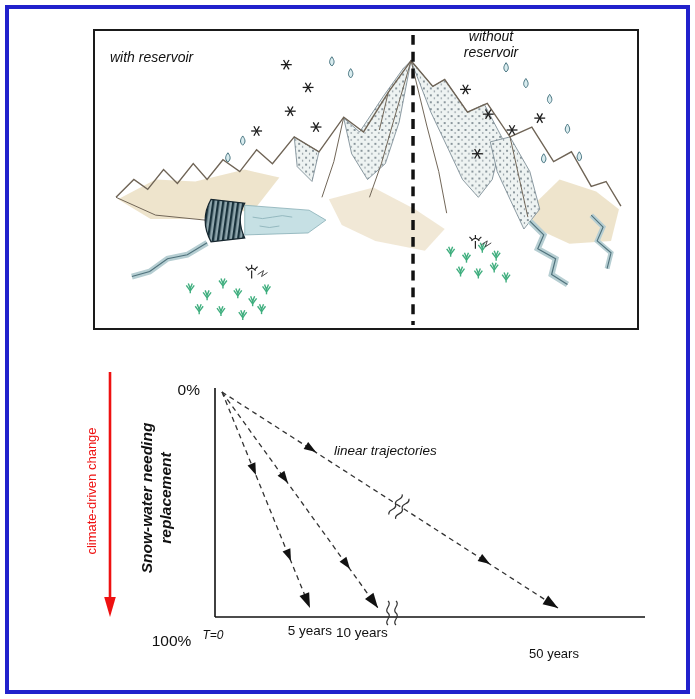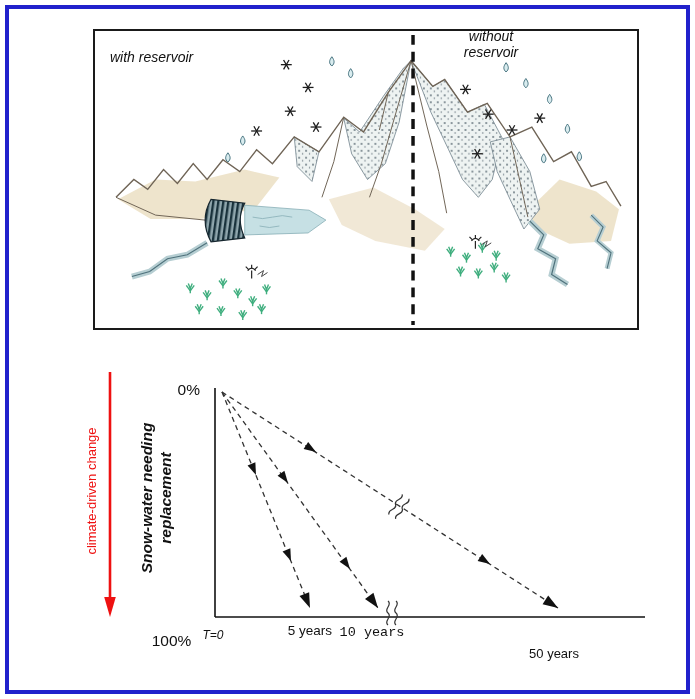--- a/index.html
+++ b/index.html
@@ -26,21 +26,21 @@
     transform:rotate(-90deg); transform-origin:50% 50%;
     font-style:italic; font-weight:600; font-size:15.5px; line-height:19px; white-space:normal;
   }
   .lbl-climate {
     left:7px; top:483px; width:170px; height:16px; text-align:center;
     transform:rotate(-90deg); transform-origin:50% 50%;
     color:#ee1111; font-size:13px;
   }
   .lbl-t0 { left:185px; top:628px; width:56px; text-align:center; font-size:12px; font-style:italic; }
   .lbl-t5 { left:268px; top:623px; width:64px; text-align:right; font-size:13.5px; }
-  .lbl-t10 { left:336px; top:625px; width:72px; text-align:center; font-size:13.5px;font-family:Liberation Mono, monospace; }
+  .lbl-t10 { left:336px; top:625px; width:72px; text-align:left; font-size:13.5px; }
   .lbl-t50 { left:518px; top:646px; width:72px; text-align:center; font-size:13px; }
   .lbl-traj { left:334px; top:443px; width:140px; font-size:13.5px; font-style:italic; }
 </style>
 </head>
 <body>
 
 <div class="page">
   <div class="blue-frame"></div>
 
   <div class="illustration-box">
@@ -225,17 +225,18 @@
     </g>
   </svg>
 
   <div class="label lbl-y0">0%</div>
   <div class="label lbl-y100">100%</div>
   <div class="label lbl-ylabel">
     <span>Snow-water needing</span><br>
     <span>replacement</span>
   </div>
   <div class="label lbl-climate">climate-driven change</div>
+  <div class="label lbl-traj">linear trajectories</div>
   <div class="label lbl-t0">T=0</div>
   <div class="label lbl-t5">5 years</div>
   <div class="label lbl-t10">10 years</div>
   <div class="label lbl-t50">50 years</div>
 </div>
 
 </body></html>

